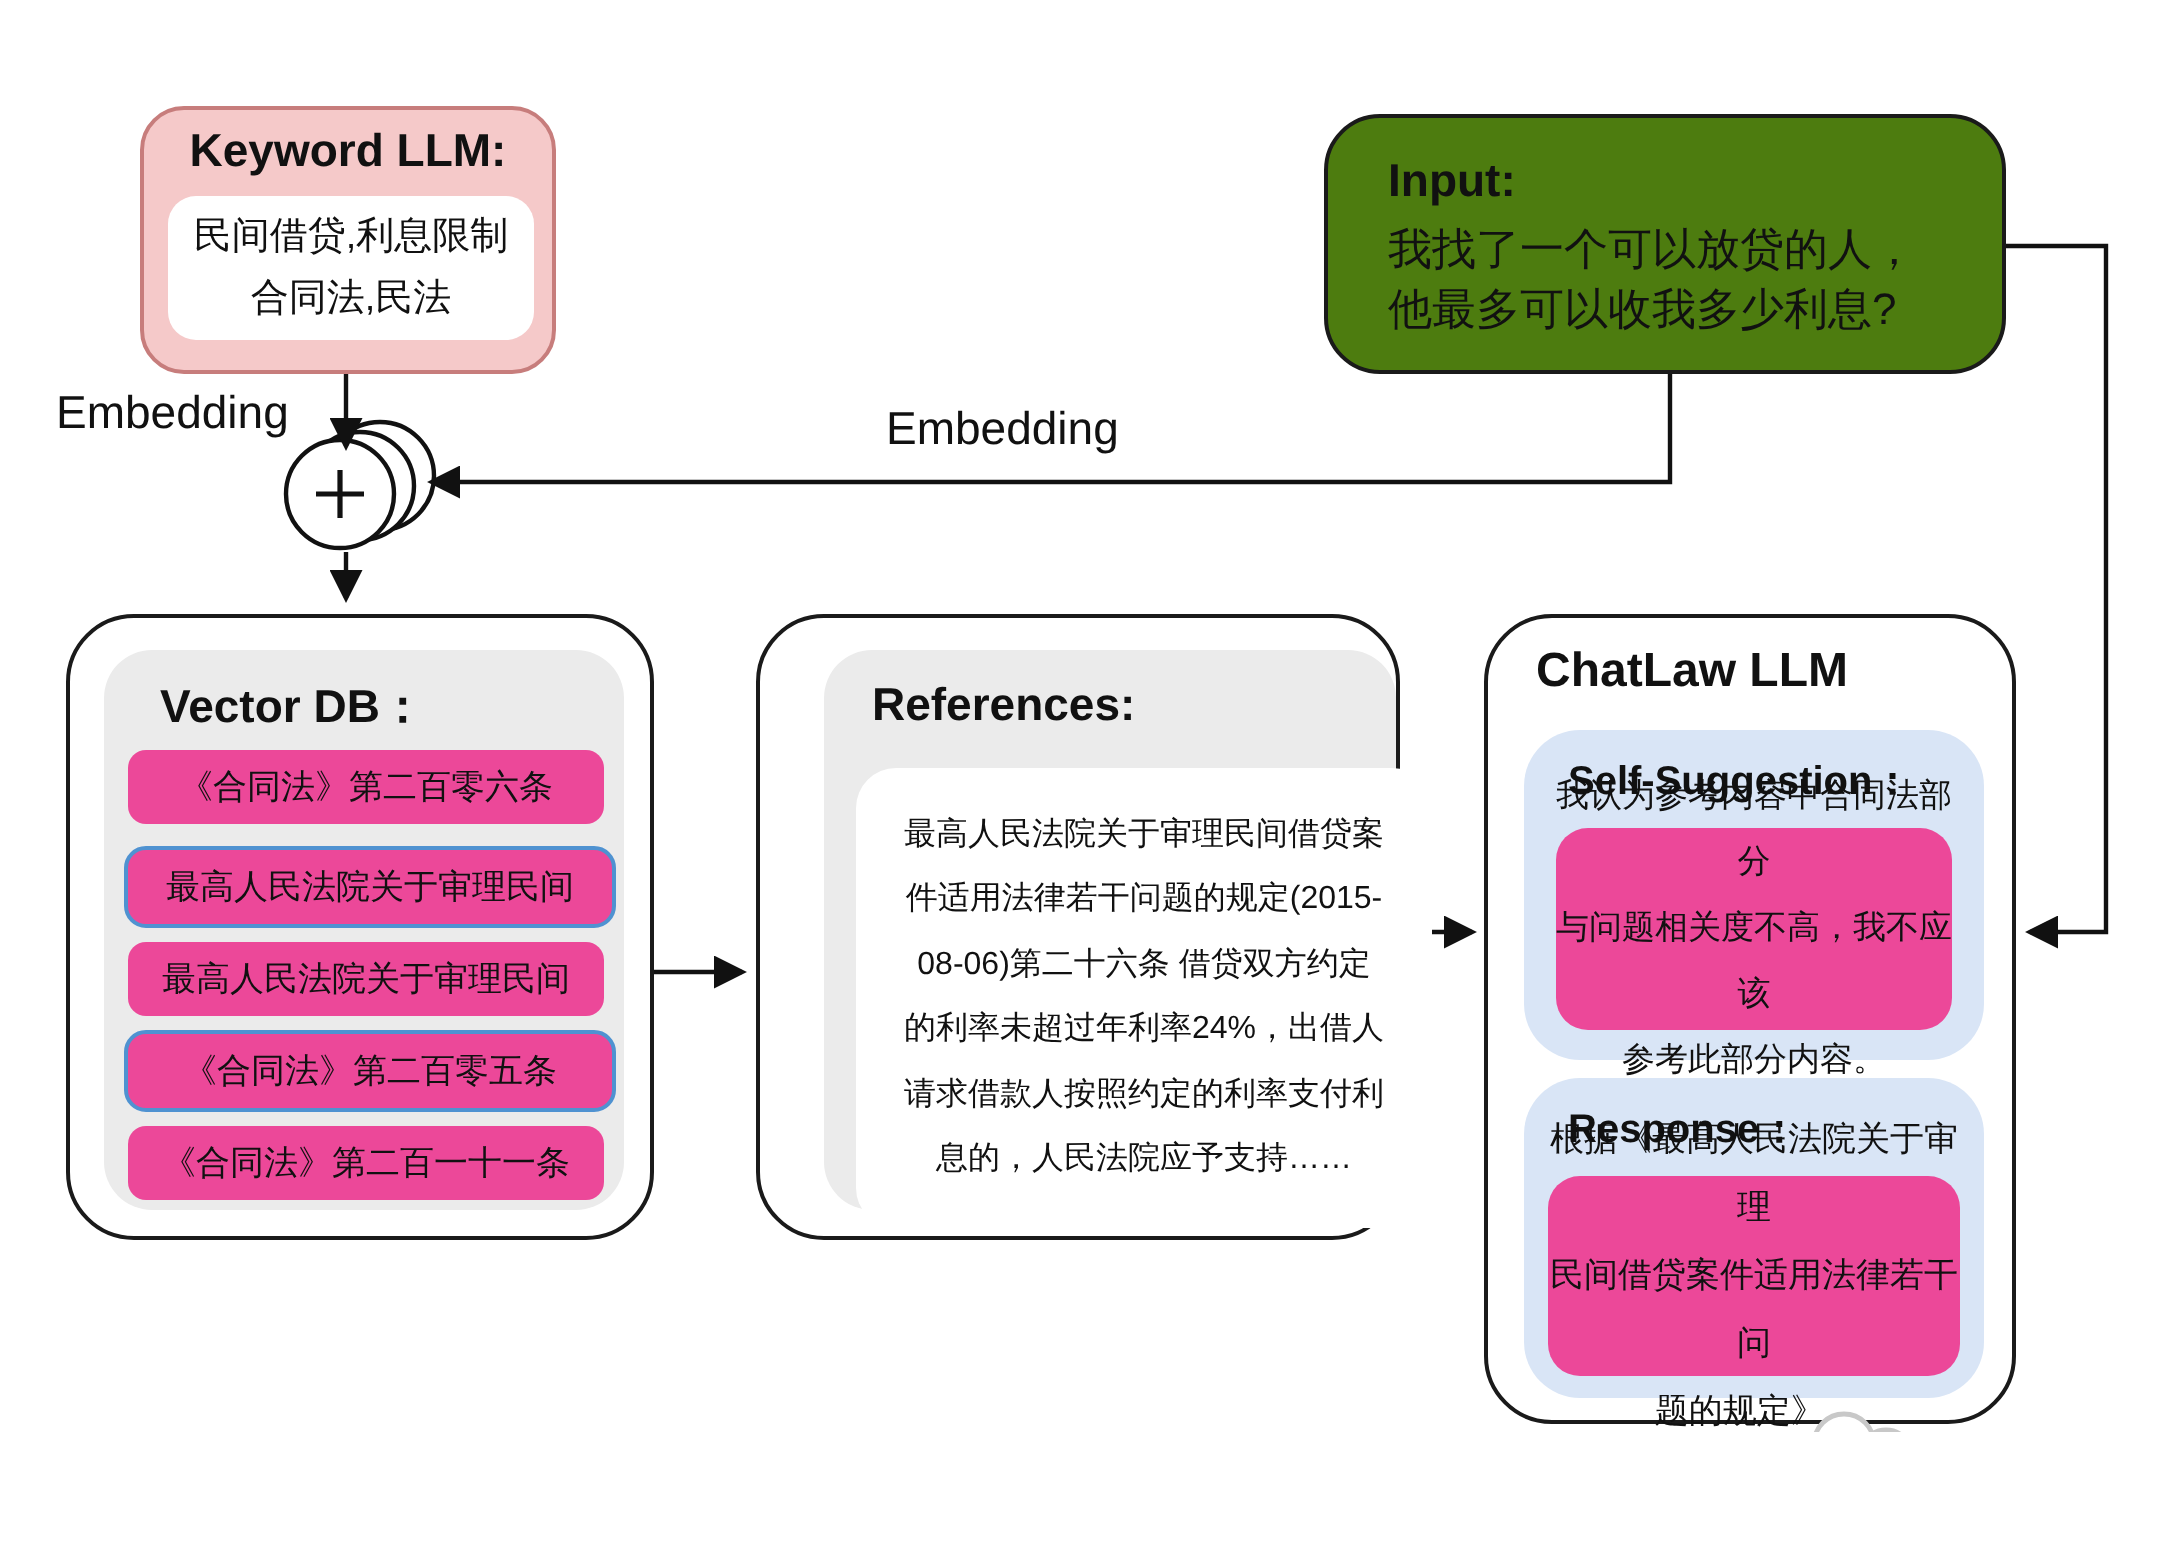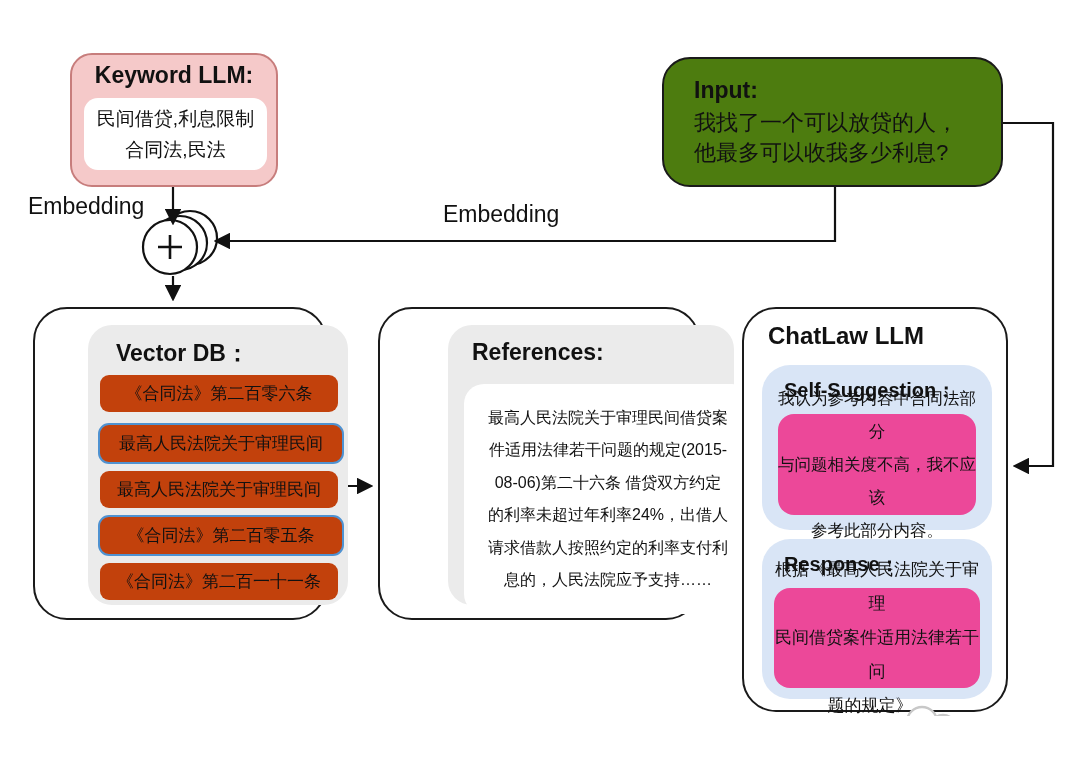--- a/index.html
+++ b/index.html
@@ -15,36 +15,36 @@
     border:2.5px solid #c77d7c;border-radius:22px;text-align:center;}
   .kw-title{margin-top:7px;font-size:23px;font-weight:bold;}
   .kw-inner{position:absolute;left:12px;top:43px;width:183px;height:72px;background:#ffffff;
     border-radius:14px;font-size:19px;line-height:31px;white-space:pre-line;
     display:flex;align-items:center;justify-content:center;}
 
   
   .input-box{left:662px;top:57px;width:341px;height:130px;background:#4d7c0f;
     border:2.5px solid #1a1a1a;border-radius:28px;padding:18px 0 0 30px;}
   .input-title{font-size:23px;font-weight:bold;margin-bottom:6px;}
-  .input-content{font-size:22px;line-height:30px;white-space:pre-line;font-family:Liberation Mono, monospace;}
+  .input-content{font-size:22px;line-height:30px;white-space:pre-line;}
 
   .embed-label{position:absolute;z-index:2;font-size:23px;}
   .embed-left{left:28px;top:193px;}
   .embed-mid{left:443px;top:201px;}
 
   
   .outer{background:#ffffff;border:2.5px solid #1a1a1a;border-radius:34px;}
-  .gray-inner{position:absolute;background:#ebebeb;border-radius:24px;margin-left:36px;}
+  .gray-inner{position:absolute;background:#ebebeb;border-radius:24px;}
   .sec-title{position:absolute;font-size:23px;font-weight:bold;}
 
   
   .vec-box{left:33px;top:307px;width:294px;height:313px;}
   .vec-gray{left:17px;top:16px;width:260px;height:280px;}
   .vec-title{left:28px;top:13px;}
-  .vec-row{position:absolute;left:12px;width:238px;height:37px;background:#c2410c;border-radius:9px;
+  .vec-row{position:absolute;left:12px;width:238px;height:37px;background:#ec4899;border-radius:9px;
     display:flex;align-items:center;justify-content:center;font-size:17px;text-align:center;}
   .vec-row.hl{border:2px solid #4f92d1;border-radius:11px;left:10px;width:242px;}
 
   
   .ref-box{left:378px;top:307px;width:322px;height:313px;}
   .ref-gray{left:32px;top:16px;width:286px;height:280px;}
   .ref-title{left:24px;top:14px;}
   .ref-white{position:absolute;left:16px;top:59px;width:256px;height:198px;background:#ffffff;
     border-radius:20px;display:flex;align-items:center;justify-content:center;
     font-size:16px;line-height:32.5px;text-align:center;white-space:pre-line;padding:16px;}

